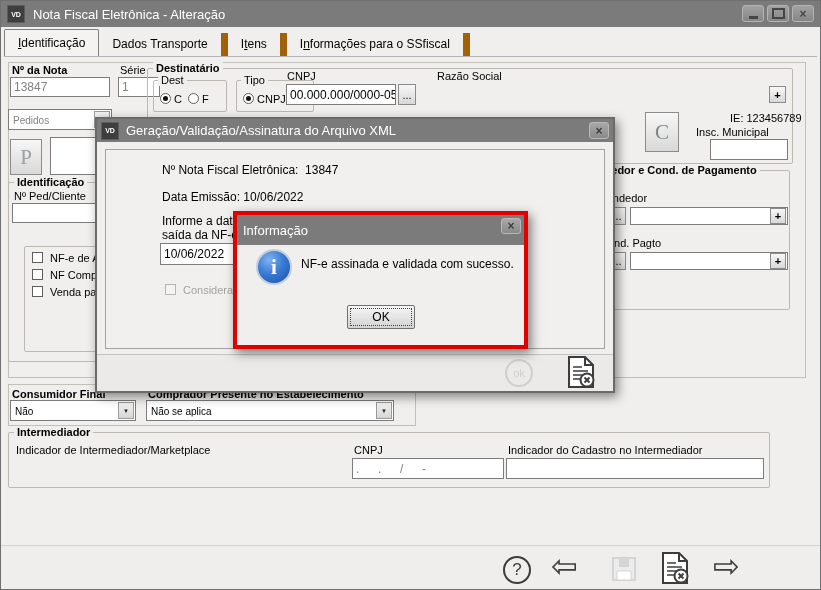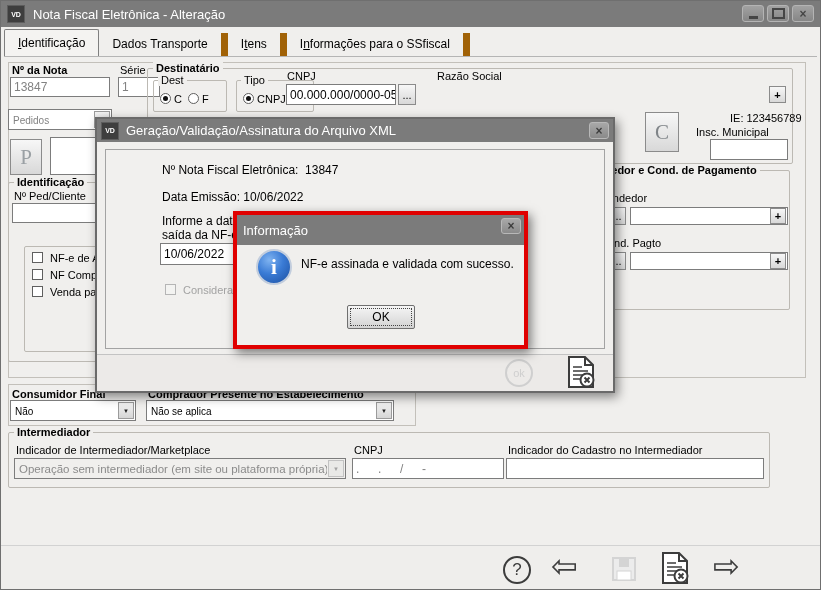--- a/index.html
+++ b/index.html
@@ -198,24 +198,20 @@
   </div>
   <span class="lbl b" style="left:148px;top:388px;">Comprador Presente no Estabelecimento</span>
   <div class="combo" style="left:146px;top:400px;width:248px;height:21px;">
     <span class="val">Não se aplica</span>
     <span class="arrow">▼</span>
   </div>
 
   <div class="group" style="left:8px;top:432px;width:762px;height:56px;"></div>
   <span class="legend" style="left:14px;top:426px;">Intermediador</span>
   <span class="lbl" style="left:16px;top:444px;">Indicador de Intermediador/Marketplace</span>
-  <div class="combo disabled" style="left:14px;top:458px;width:332px;height:21px;">
-    <span class="val">Operação sem intermediador (em site ou plataforma própria)</span>
-    <span class="arrow">▼</span>
-  </div>
   <span class="lbl" style="left:354px;top:444px;">CNPJ</span>
   <div class="tb gray" style="left:352px;top:458px;width:152px;height:21px;letter-spacing:4px;">.  .  /  -</div>
   <span class="lbl" style="left:508px;top:444px;">Indicador do Cadastro no Intermediador</span>
   <div class="tb" style="left:506px;top:458px;width:258px;height:21px;"></div>
 
   <div class="toolbar">
     <div class="ticon helpc" style="left:502px;top:10px;position:absolute;">
       <span>?</span>
     </div>
     <div class="ticon" style="left:550px;top:4px;position:absolute;">

